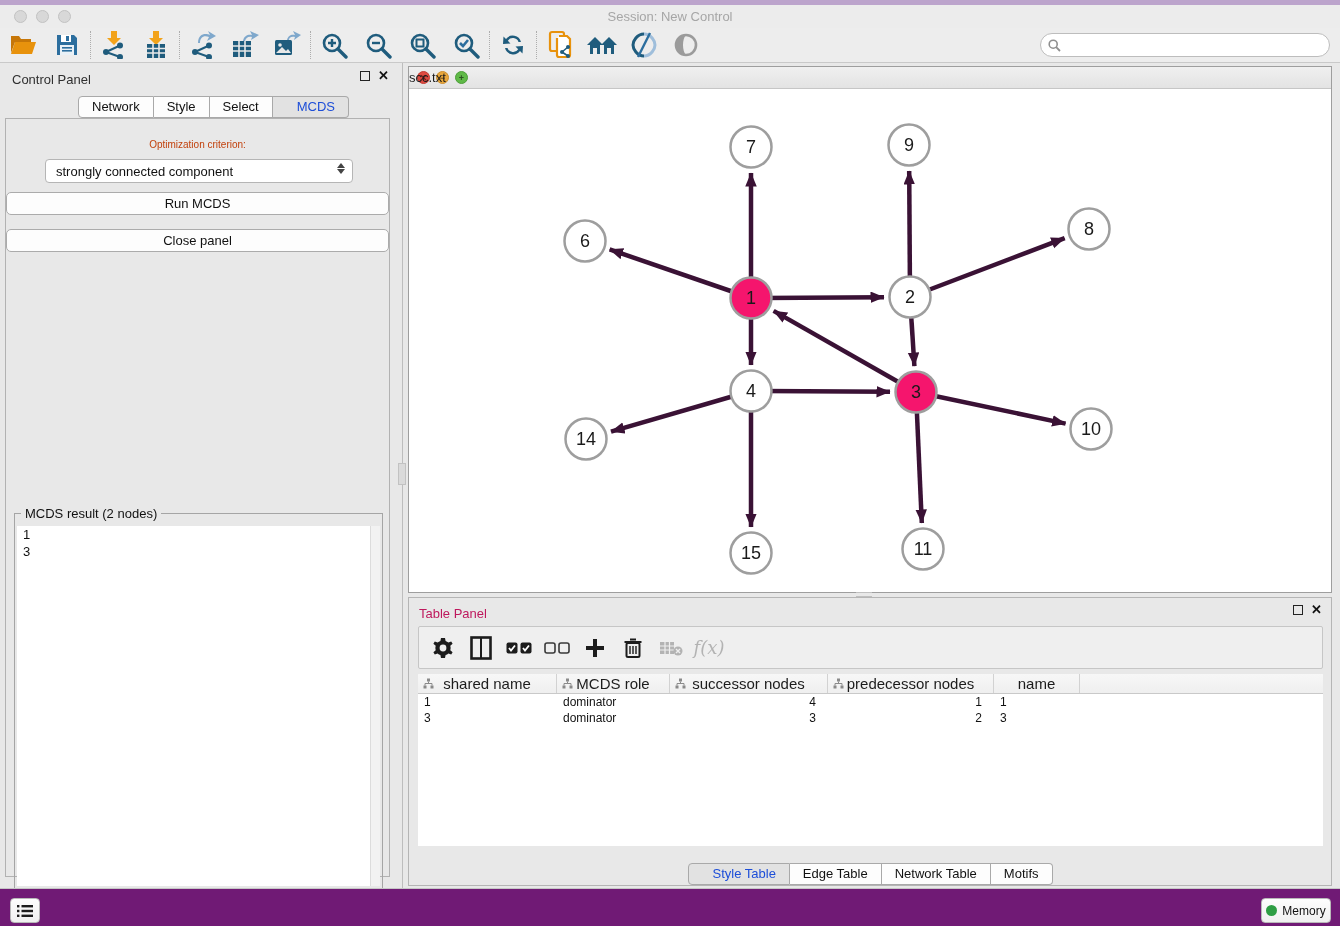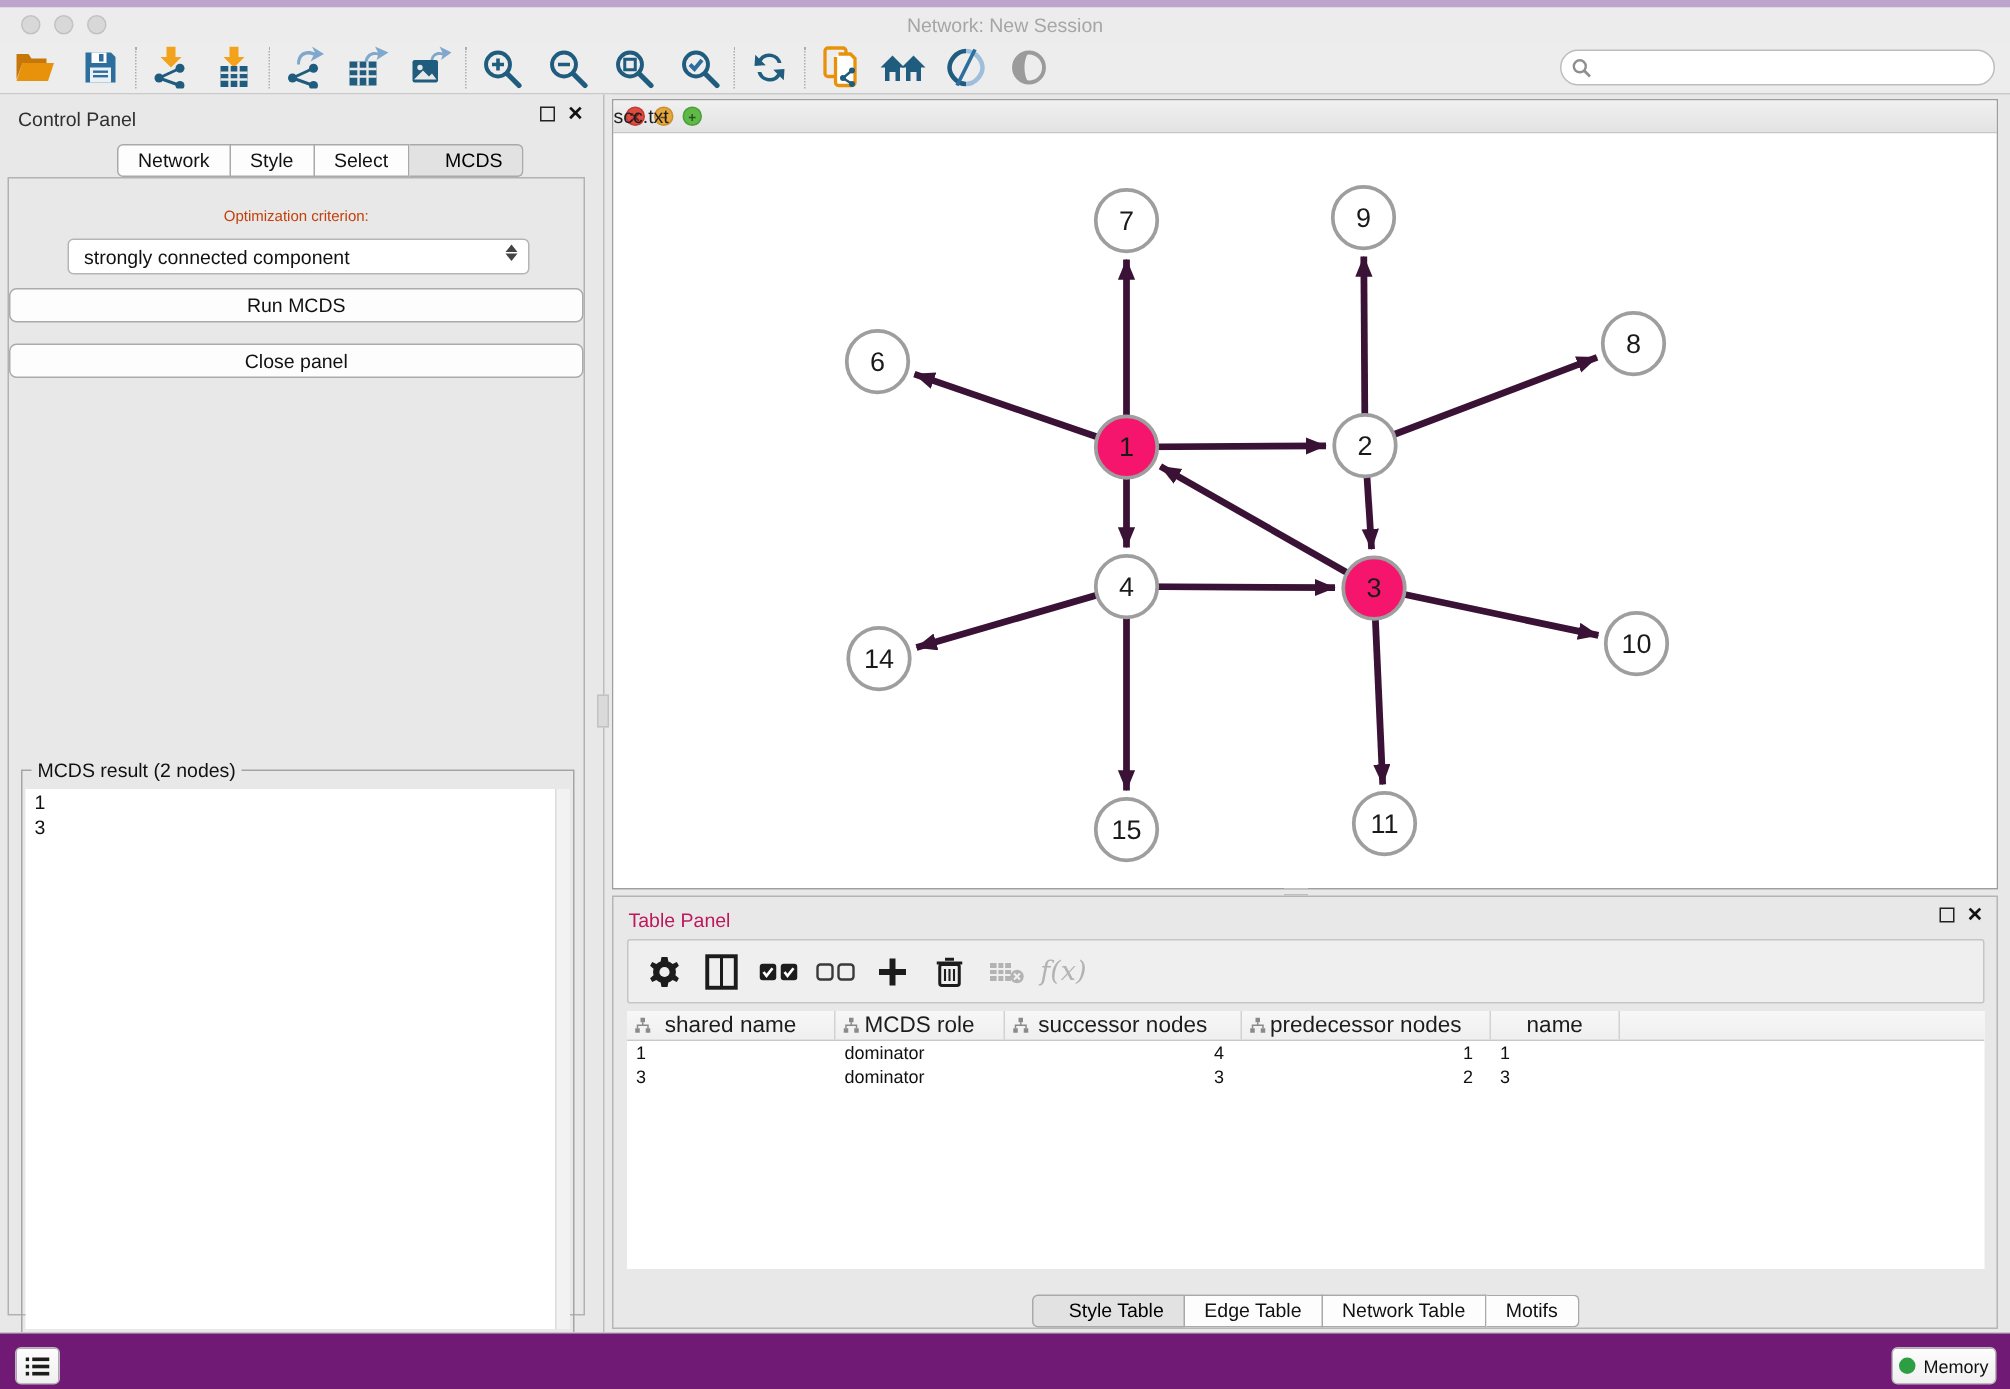--- a/index.html
+++ b/index.html
@@ -22,21 +22,21 @@
   
   .cpanel { position:absolute; left:0; top:63px; width:397px; height:825px; background:#E8E8E8; }
   .cpanel-title { position:absolute; left:12px; top:9px; font-size:13px; color:#2F2F2F; }
   .panel-btns { position:absolute; right:8px; top:8px; display:flex; gap:8px; align-items:center; }
   .float-ico { width:10px; height:10px; border:1.5px solid #222; display:inline-block; }
   .close-ico { font-size:13px; font-weight:bold; color:#111; line-height:10px; }
   .cp-tabs { position:absolute; left:78px; top:33px; display:flex; z-index:3; }
   .seg-tab { height:22px; line-height:20px; padding:0 13px; font-size:13px; background:#FDFDFD; color:#111; border:1px solid #A9A9A9; border-left:none; cursor:default; }
   .seg-tab:first-child { border-left:1px solid #A9A9A9; border-radius:4px 0 0 4px; }
   .seg-tab:last-child { border-radius:0 4px 4px 0; }
-  .seg-tab.active { background:#E2E2E2; color:#000000;padding-left:24px; }
+  .seg-tab.active { background:#E2E2E2; color:#1d4ed8;padding-left:24px; }
   .cp-body { position:absolute; left:5px; top:55px; width:385px; height:759px; background:#E8E8E8; border:1px solid #B2B2B2; }
   .opt-label { position:absolute; left:0; width:100%; top:20px; text-align:center; font-size:10px; color:#c2410c; }
   .dropdown { position:absolute; left:39px; top:40px; width:308px; height:24px; background:#FFFFFF; border:1px solid #B5B5B5; border-radius:4px; font-size:13px; color:#111; display:flex; align-items:center; padding:0 22px 0 10px; }
   .dd-arrows { position:absolute; right:7px; top:3px; display:flex; flex-direction:column; gap:1px; }
   .dd-arrows i { width:0; height:0; border-left:4px solid transparent; border-right:4px solid transparent; display:block; }
   .dd-up { border-bottom:5px solid #444; }
   .dd-down { border-top:5px solid #444; }
   .cp-buttons { position:absolute; left:0; top:73px; width:100%; display:flex; justify-content:center; gap:14px;flex-direction:column; }
   .btn { height:23px; background:#FDFDFD; border:1px solid #ABABAB; border-radius:5px; font-size:13px; color:#111; padding:0 16px; font-family:"Liberation Sans",sans-serif; }
   .groupbox { position:absolute; left:8px; top:374px; width:369px; height:381px; border:1px solid #A5A5A5;margin-top:20px; }
@@ -83,21 +83,21 @@
 <body>
 
 <div class="window">
 
   <div class="top-strip"></div>
 
   <div class="titlebar">
     <span class="tl" style="left:14px"></span>
     <span class="tl" style="left:36px"></span>
     <span class="tl" style="left:58px"></span>
-    <div class="title-text">Network: New Session</div>
+    <div class="title-text">Session: New Control</div>
   </div>
 
   <div class="toolbar">
     <button class="tbtn" style="margin-left:5px">
       <svg width="28" height="24" viewBox="0 0 28 24">
           <path d="M2 21 L6 9 H27 L23 21 Z" fill="#E8920C"></path>
           <path d="M2 21 V3 H10 L12 6 H22 V9 H6 L2 20 Z" fill="#C77708"></path>
         </svg>
     </button>
     <button class="tbtn" style="margin-left:8px">

